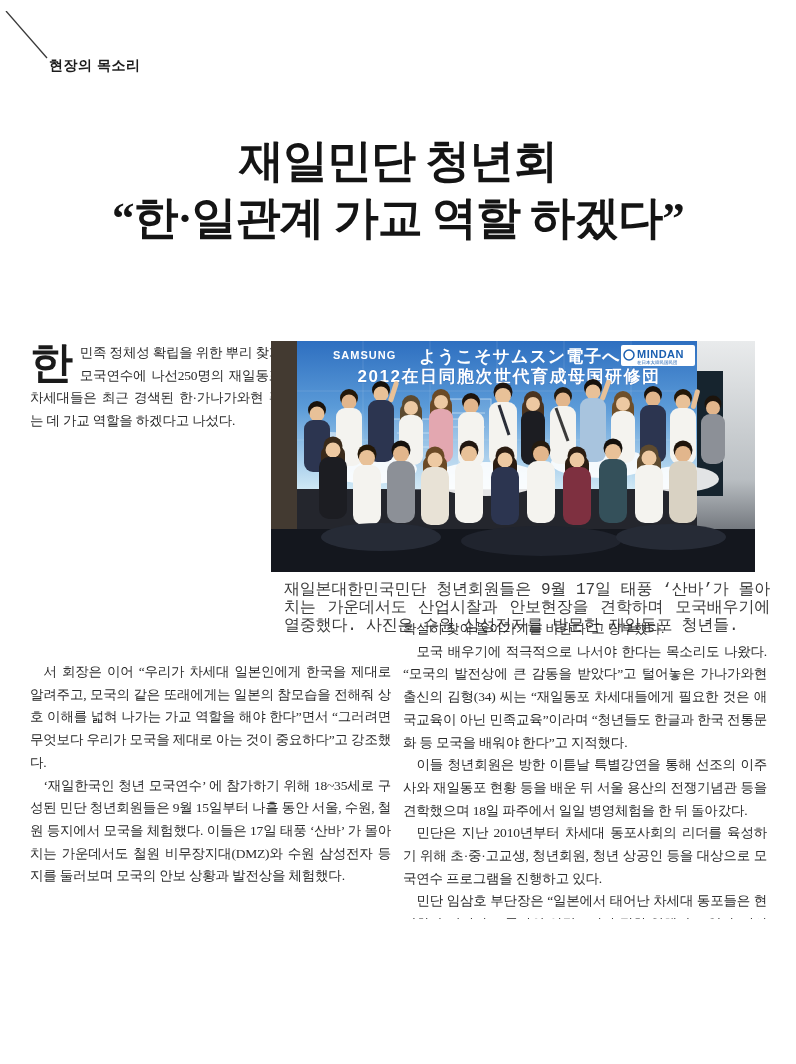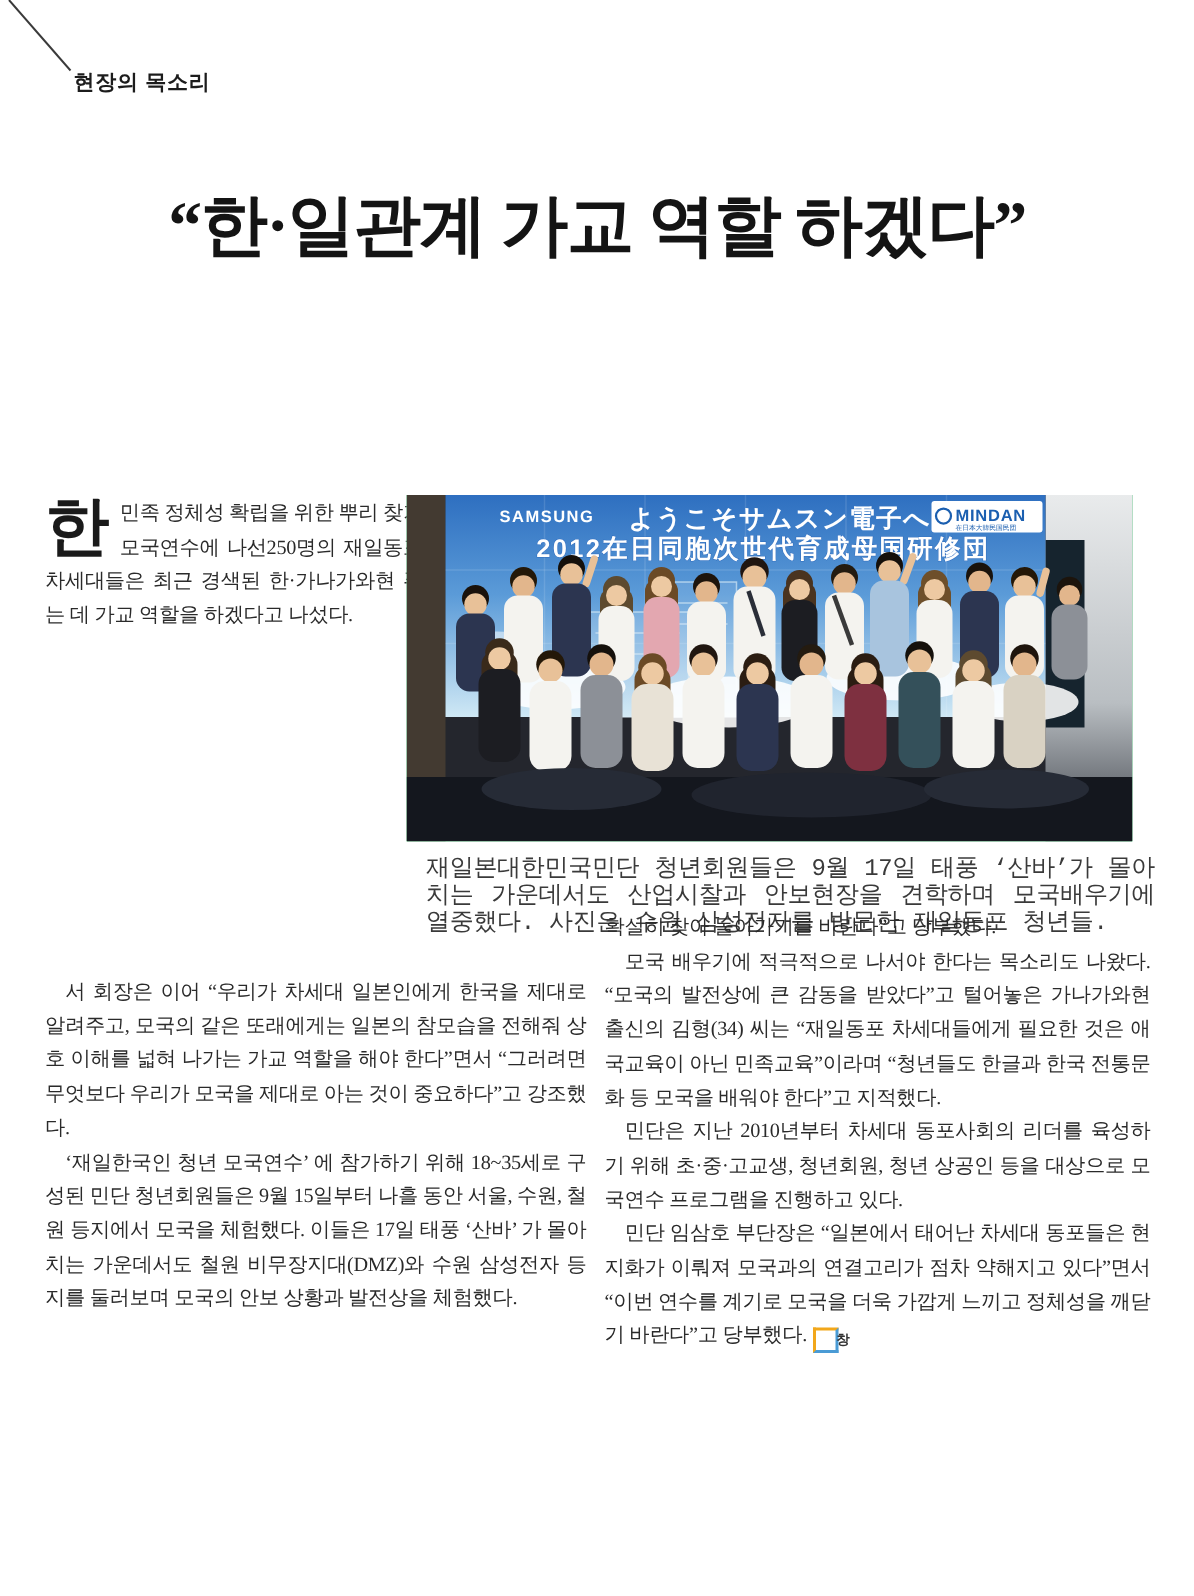--- a/index.html
+++ b/index.html
@@ -1,17 +1,17 @@
 <!DOCTYPE html>
 <html><head>
 <meta charset="utf-8">
 <style>
   html,body{margin:0;padding:0;background:#ffffff;}
   .page{
-    position:relative;width:796px;height:908px;margin:0 auto;
+    position:relative;width:796px;height:908px;margin:11px auto;
     background:#ffffff;overflow:hidden;
     font-family:"Liberation Serif","DejaVu Serif",serif;
     color:#262626;
   }
   
   .corner{position:absolute;left:0;top:0;width:60px;height:60px;}
   
   .section-label{
     position:absolute;left:49px;top:46px;
     font-family:"Liberation Sans","DejaVu Sans",sans-serif;
@@ -65,20 +65,21 @@
 
 <div class="page">
 
   <svg class="corner" viewBox="0 0 60 60">
     <line x1="6" y1="0" x2="47" y2="47" stroke="#3a3a3a" stroke-width="1.3"></line>
   </svg>
 
   <div class="section-label">현장의 목소리</div>
 
   <div class="headline">
+    <div class="h1">재일민단 청년회</div>
     <div class="h1">“한·일관계 가교 역할 하겠다”</div>
   </div>
 
   <div class="col-narrow bodytext">
     <p><span class="dropcap">한</span><span>민족 정체성 확립을 위한 뿌리 찾기 모국연수에 나선250명의 재일동포 차세대들은 최근 경색된 한·가나가와현 푸는 데 가교 역할을 하겠다고 나섰다.</span></p>
   </div>
 
   <div class="photo">
     <svg viewBox="0 0 484 231" width="484" height="231">
       <defs>
@@ -298,19 +299,20 @@
   <div class="caption">재일본대한민국민단 청년회원들은 9월 17일 태풍 ‘산바’가 몰아치는 가운데서도 산업시찰과 안보현장을 견학하며 모국배우기에 열중했다. 사진은 수원 삼성전자를 방문한 재일동포 청년들.</div>
 
   <div class="col-left bodytext">
     <p class="indent">서 회장은 이어 “우리가 차세대 일본인에게 한국을 제대로 알려주고, 모국의 같은 또래에게는 일본의 참모습을 전해줘 상호 이해를 넓혀 나가는 가교 역할을 해야 한다”면서 “그러려면 무엇보다 우리가 모국을 제대로 아는 것이 중요하다”고 강조했다.</p>
     <p class="indent">‘재일한국인 청년 모국연수’ 에 참가하기 위해 18~35세로 구성된 민단 청년회원들은 9월 15일부터 나흘 동안 서울, 수원, 철원 등지에서 모국을 체험했다. 이들은 17일 태풍 ‘산바’ 가 몰아치는 가운데서도 철원 비무장지대(DMZ)와 수원 삼성전자 등지를 둘러보며 모국의 안보 상황과 발전상을 체험했다.</p>
   </div>
 
   <div class="col-right bodytext">
     <p>확실히 찾아 돌아가기를 바란다”고 당부했다.</p>
     <p class="indent">모국 배우기에 적극적으로 나서야 한다는 목소리도 나왔다. “모국의 발전상에 큰 감동을 받았다”고 털어놓은 가나가와현 출신의 김형(34) 씨는 “재일동포 차세대들에게 필요한 것은 애국교육이 아닌 민족교육”이라며 “청년들도 한글과 한국 전통문화 등 모국을 배워야 한다”고 지적했다.</p>
+    <p class="indent">이들 청년회원은 방한 이튿날 특별강연을 통해 선조의 이주사와 재일동포 현황 등을 배운 뒤 서울 용산의 전쟁기념관 등을 견학했으며 18일 파주에서 일일 병영체험을 한 뒤 돌아갔다.</p>
     <p class="indent">민단은 지난 2010년부터 차세대 동포사회의 리더를 육성하기 위해 초·중·고교생, 청년회원, 청년 상공인 등을 대상으로 모국연수 프로그램을 진행하고 있다.</p>
     <p class="indent"><span>민단 임삼호 부단장은 “일본에서 태어난 차세대 동포들은 현지화가 이뤄져 모국과의 연결고리가 점차 약해지고 있다”면서 “이번 연수를 계기로 모국을 더욱 가깝게 느끼고 정체성을 깨닫기 바란다”고 당부했다.</span><span class="endmark">창</span></p>
   </div>
 
   <div class="page-num">14</div>
 
 </div>
 
 </body></html>

